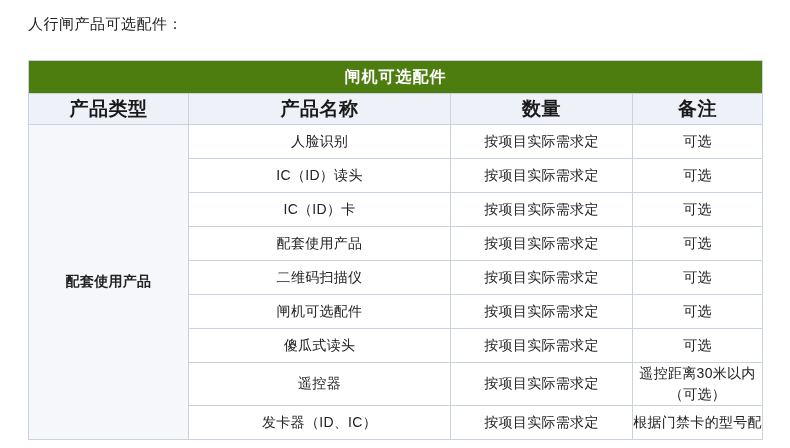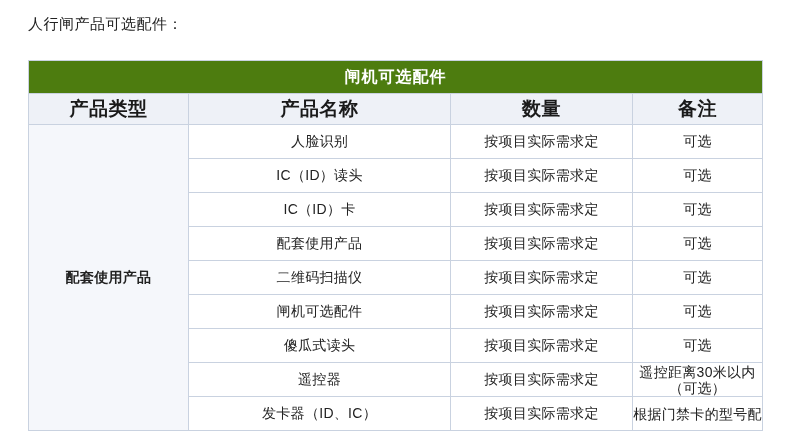--- a/index.html
+++ b/index.html
@@ -66,21 +66,21 @@
   }
   .cat-cell {
     background: #f5f7fb !important;
     font-size: 14.5px;
     font-weight: bold;
     color: #1a1a1a;
     letter-spacing: 0.5px;
   }
   .note-small {
     font-size: 10.5px;
-    line-height: 16px;
+    line-height: 21px;
     color: #333333;
   }
   .col-cat { width: 160px; }
   .col-name { width: 262px; }
   .col-qty  { width: 182px; }
   .col-note { width: 130px; }
 </style>
 </head>
 <body>
 

